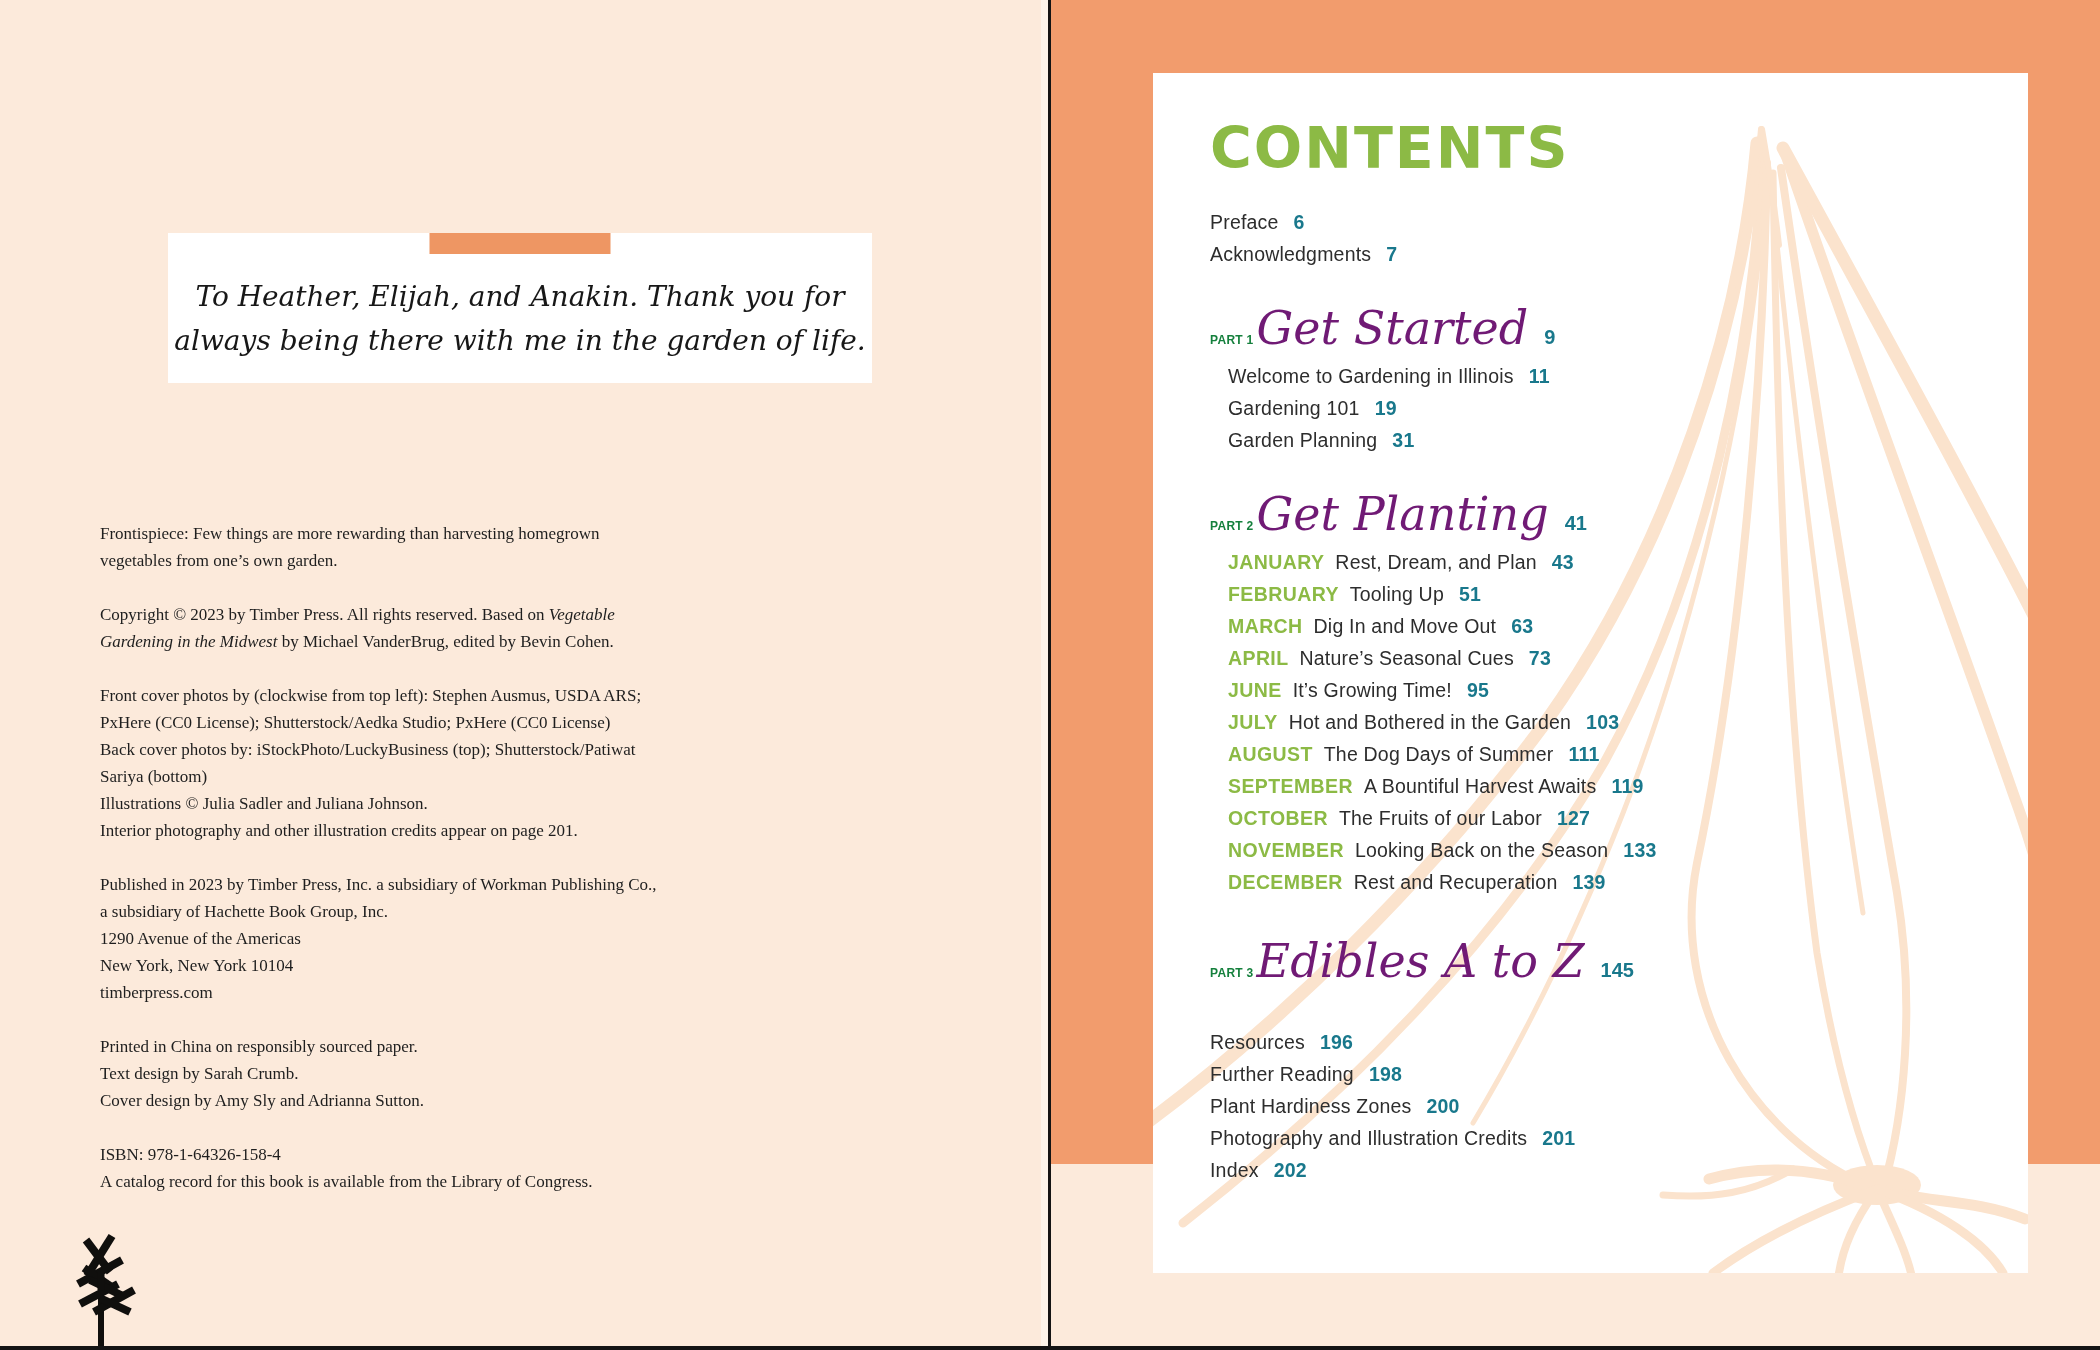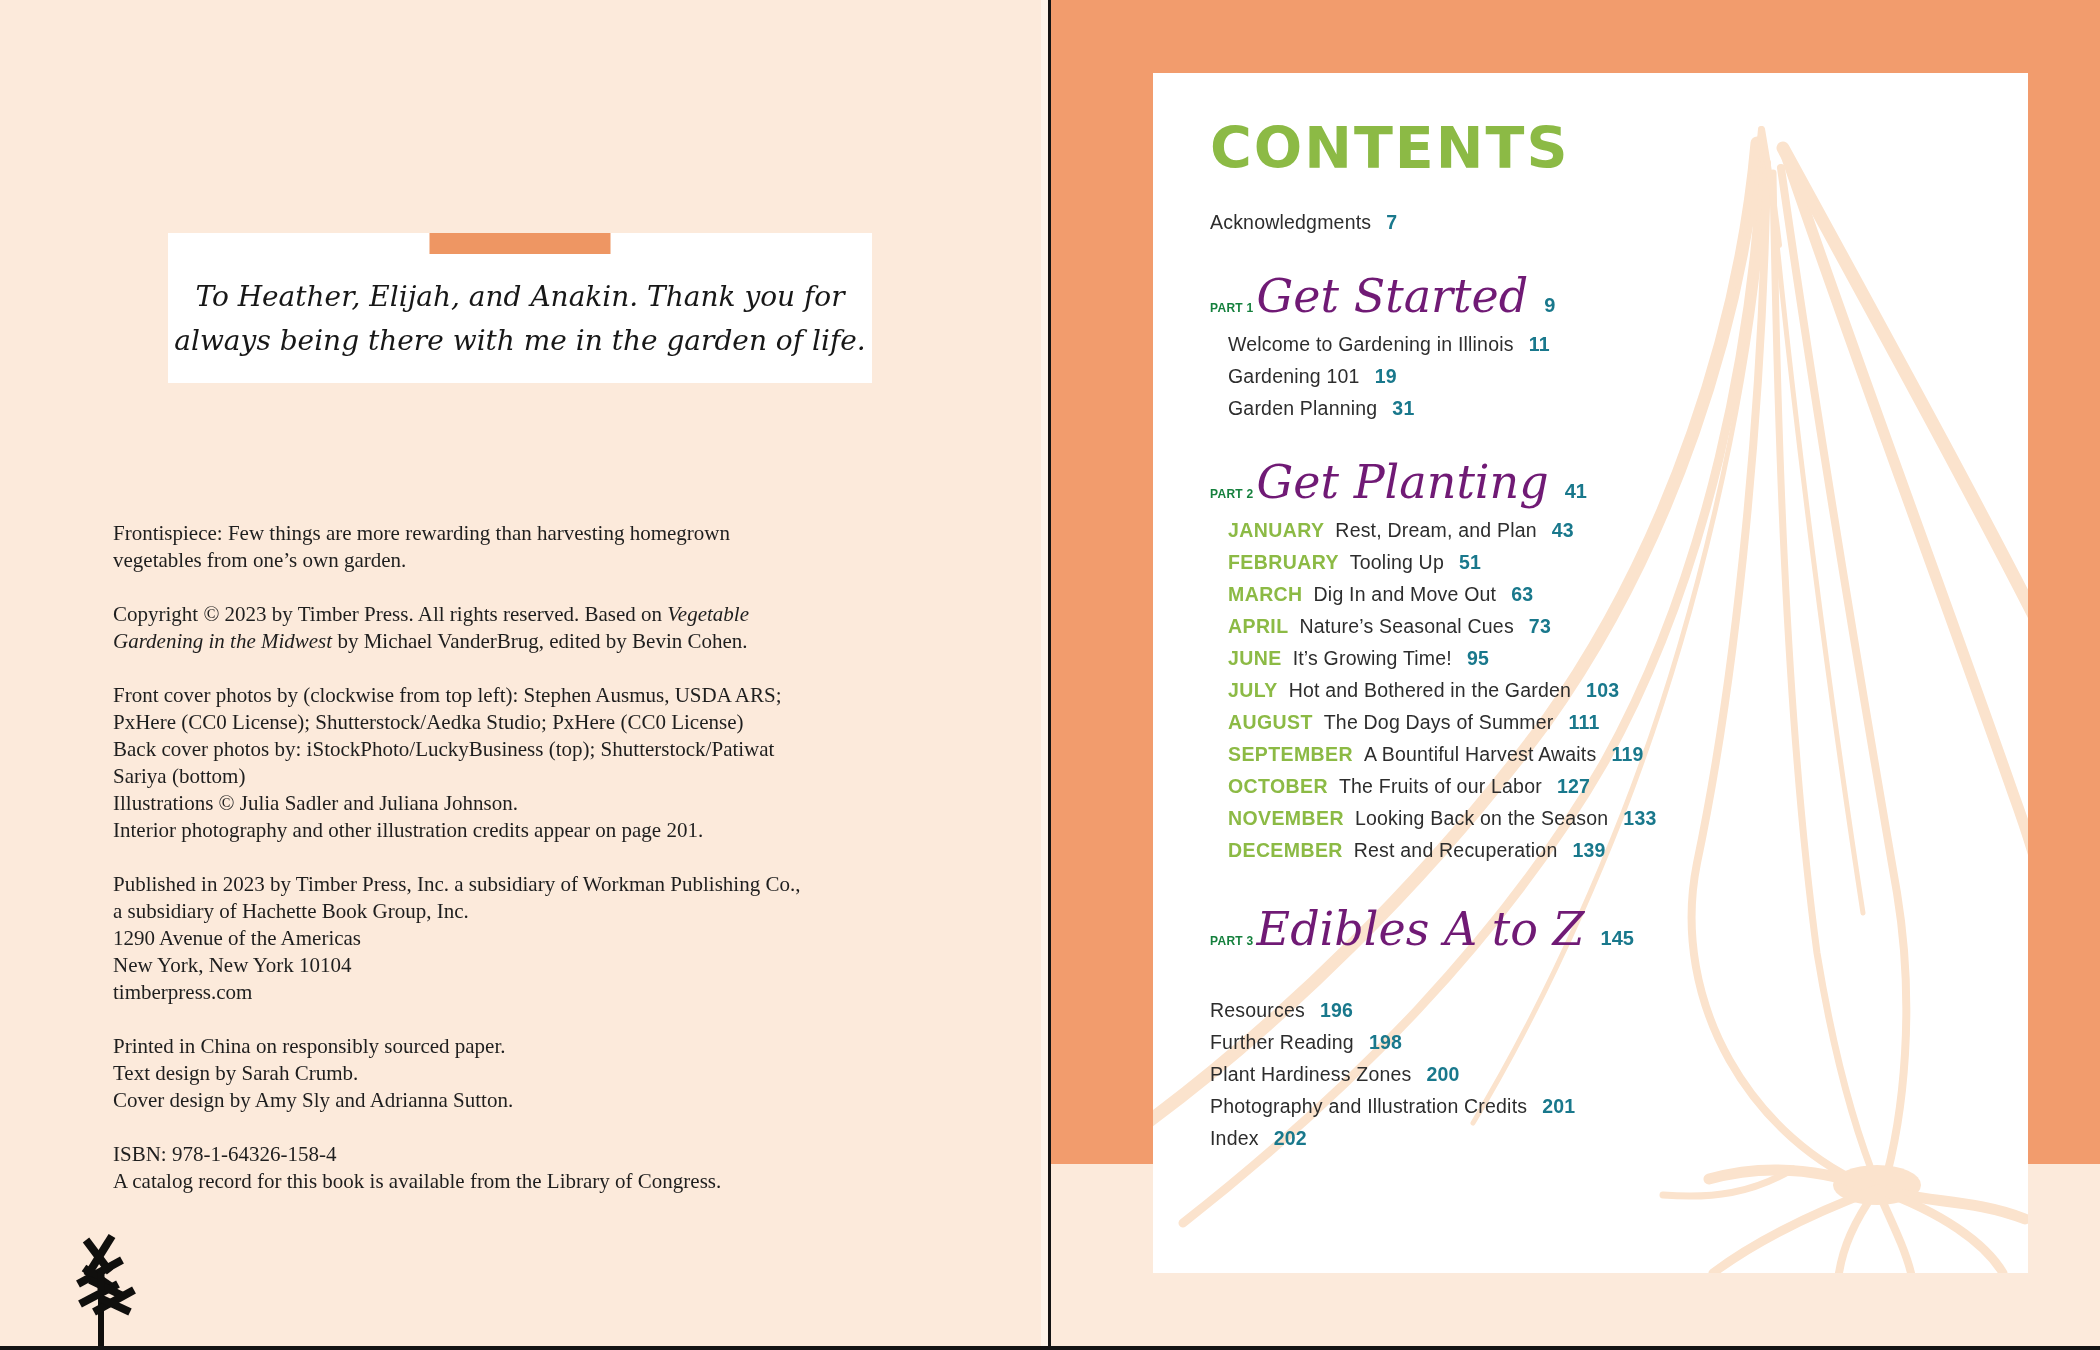--- a/index.html
+++ b/index.html
@@ -10,21 +10,21 @@
 
   
   .left-page { position:absolute; left:0; top:0; width:1043px; height:946px; background:#FCEADB; }
 
   .dedication-box { position:absolute; left:168px; top:233px; width:704px; height:150px; background:#FFFFFF; }
   .accent-bar { position:absolute; top:0; left:50%; transform:translateX(-50%); width:181px; height:21px; }
   .dedication-text { margin-top:42px; text-align:center; font-family:"DejaVu Serif", serif; font-style:italic;
                      font-size:28px; line-height:44px; color:#171717; }
 
   .colophon { position:absolute; left:100px; top:520px; width:800px;
-              font-family:"Liberation Serif", serif; font-size:21px; line-height:27px; color:#1E1E1E;margin-left:13px; }
+              font-family:"Liberation Serif", serif; font-size:17px; line-height:27px; color:#1E1E1E; }
   .colophon .para { margin-bottom:27px; }
   .colophon .line { white-space:nowrap; }
   .colophon .it { font-style:italic; }
 
   .tree-logo { position:absolute; left:60px; top:1228px; }
 
   
   .gutter-strip { position:absolute; left:1041px; top:0; width:8px; height:1350px; background:#FDF4EA; }
   .gutter-line  { position:absolute; left:1048px; top:0; width:3px; height:1350px; background:#141414; }
   .bottom-rule  { position:absolute; left:0; bottom:0; width:2100px; height:4px; background:#141414; }
@@ -152,20 +152,24 @@
           <path d="M640 1096 C600 1120 560 1126 510 1122" stroke-width="7"></path>
         </g>
       </svg>
 
       <div class="toc-content">
 
         <div class="toc-title">CONTENTS</div>
 
         <div>
             <div class="toc-row">
+              <span class="label">Preface</span>
+              <span class="page-num">6</span>
+            </div>
+            <div class="toc-row">
               <span class="label">Acknowledgments</span>
               <span class="page-num">7</span>
             </div>
           </div>
 
         <div class="part-section">
           <div class="part-heading">
             <span class="part-label">PART 1</span>
             <span class="part-title">Get Started</span>
             <span class="part-page">9</span>

